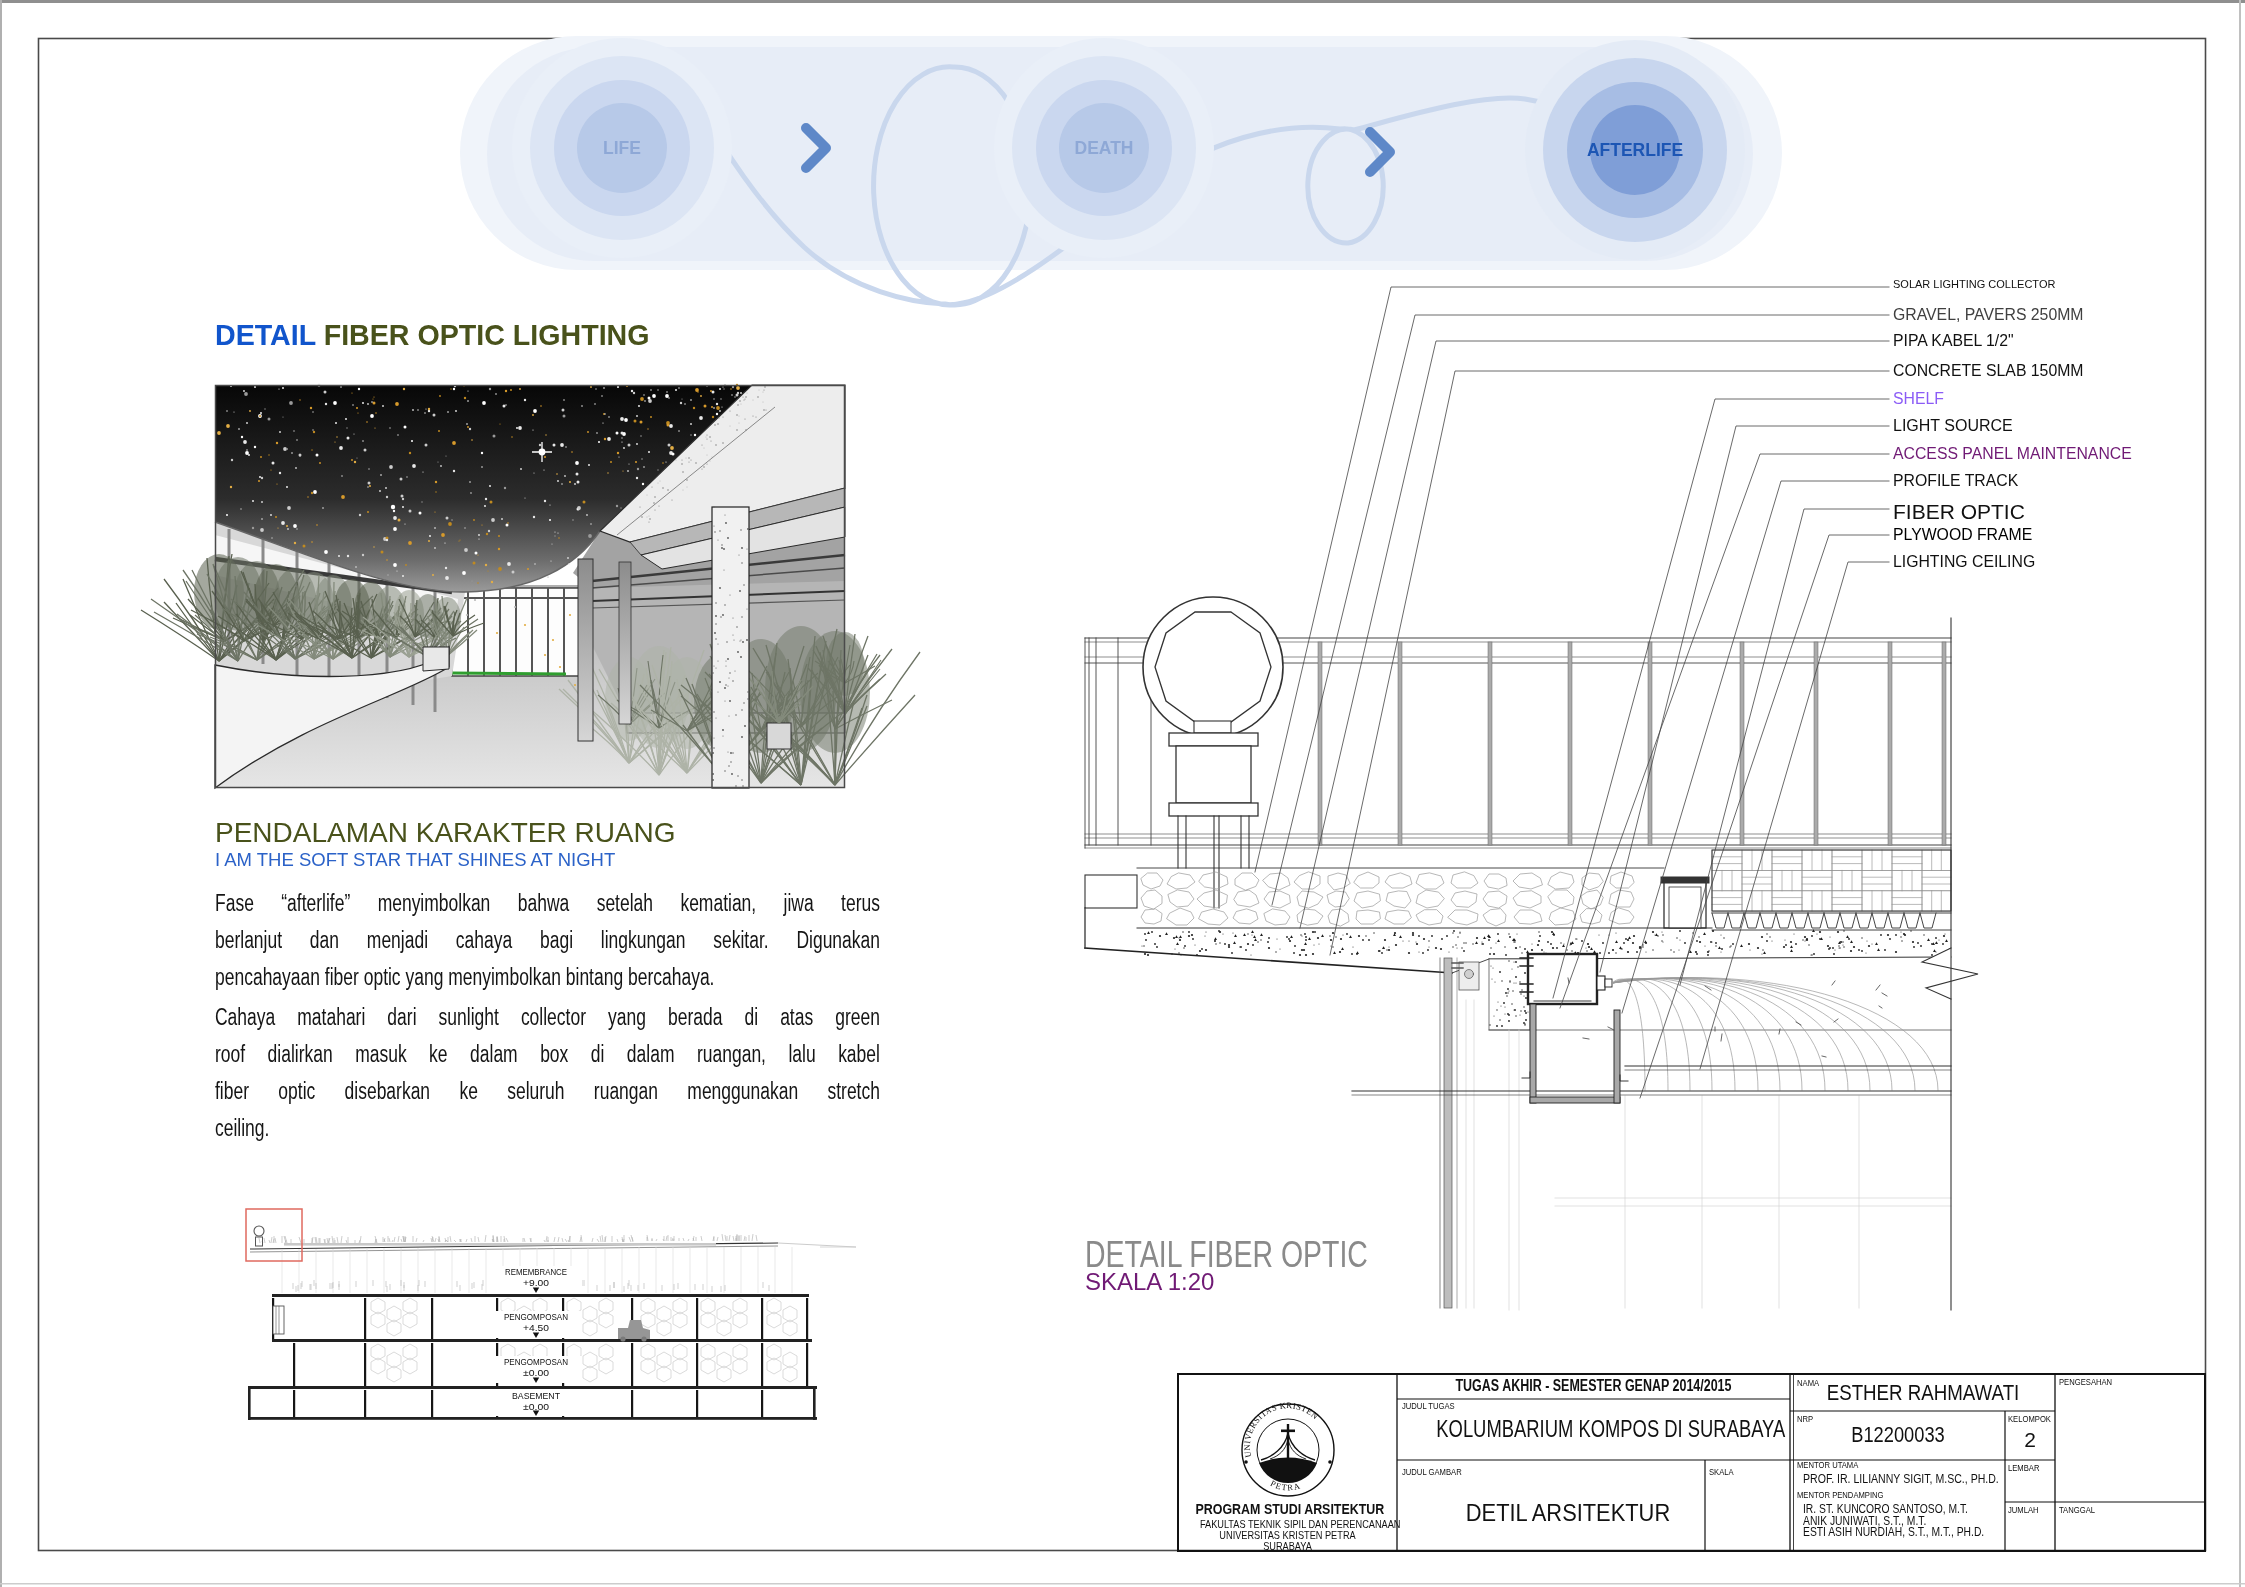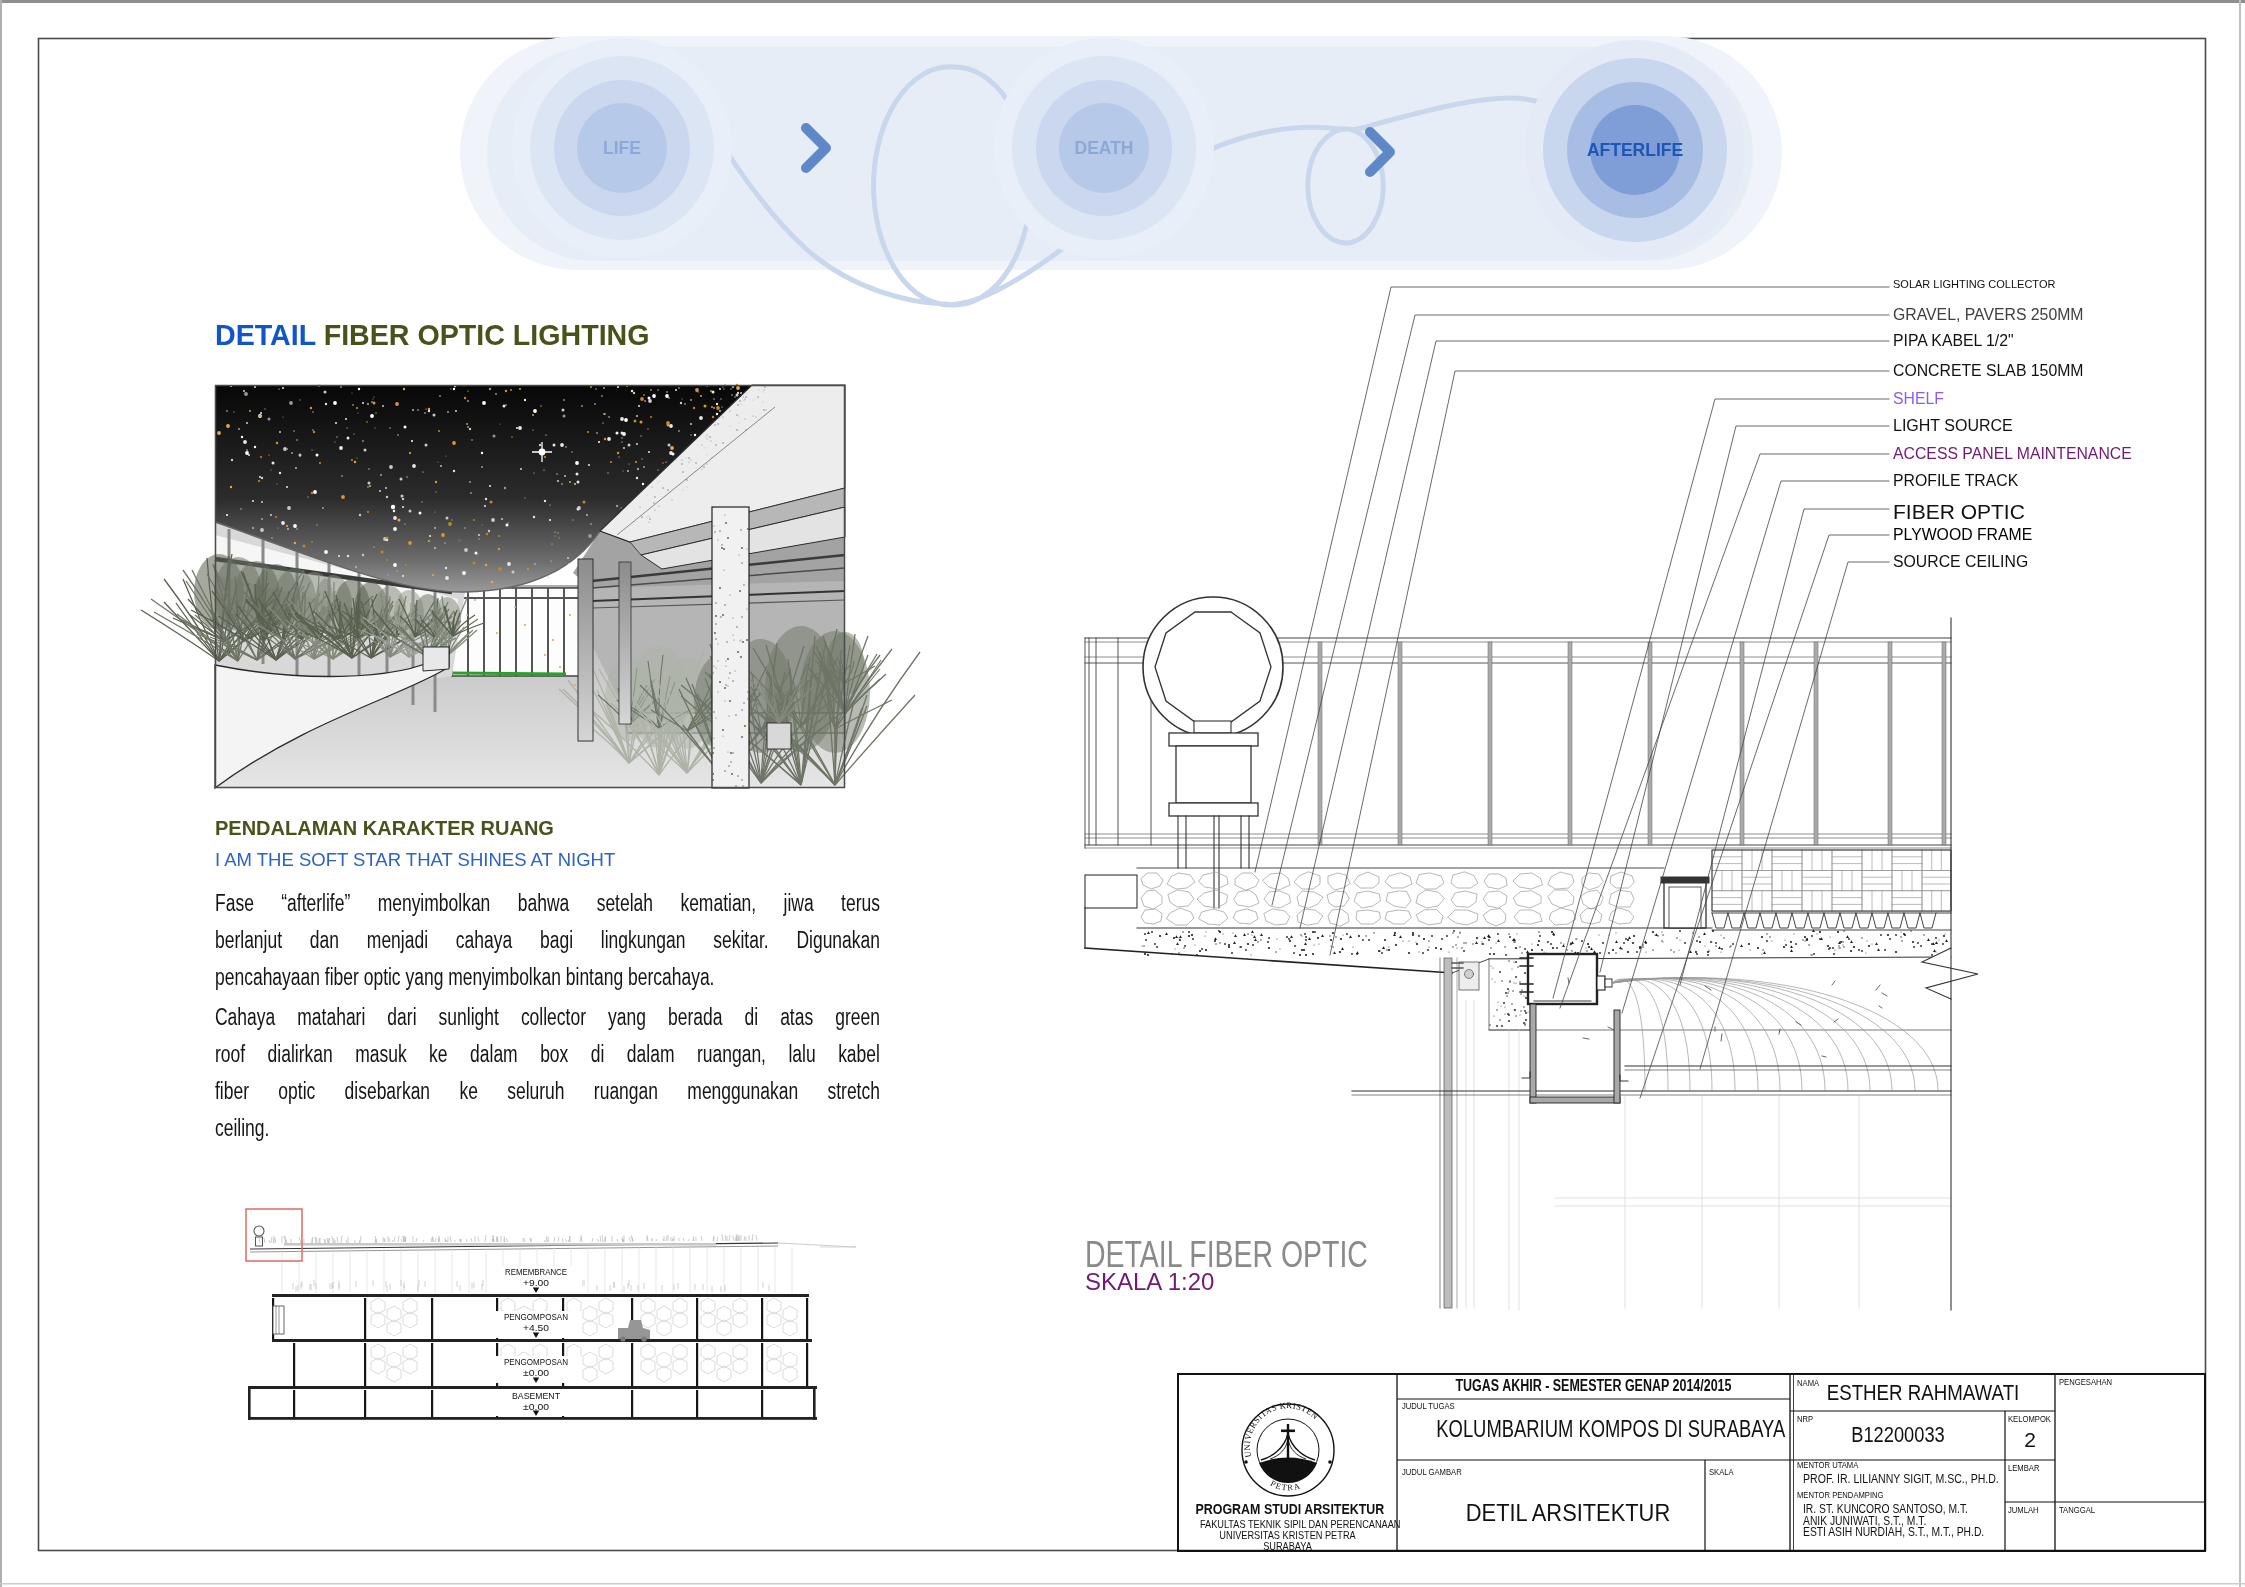--- a/index.html
+++ b/index.html
@@ -2564,21 +2564,21 @@
 <path d="M 1288 1433 C 1291 1448 1304 1457 1315 1460" fill="none" stroke="#111" stroke-width="1.3"></path>
 <path d="M 1288 1439 C 1286 1450 1279 1456 1270 1459" fill="none" stroke="#111" stroke-width="0.9"></path>
 <path d="M 1288 1439 C 1290 1450 1297 1456 1306 1459" fill="none" stroke="#111" stroke-width="0.9"></path>
 <circle cx="1246" cy="1462" r="1.8" fill="#111"></circle>
       <circle cx="1330" cy="1462" r="1.8" fill="#111"></circle>
 </g>
 </svg>
 
 <div class="abs" style="left:215px;top:318px;font-size:29.5px;font-weight:bold;white-space:nowrap;transform:scaleX(0.97);transform-origin:0 0"><span style="color:#1155cc">DETAIL</span> <span style="color:#49521b">FIBER OPTIC LIGHTING</span></div>
 
-<div class="abs" style="left:215px;top:817px;font-size:20px;font-weight:bold;color:#49521b;white-space:nowrap">PENDALAMAN KARAKTER RUANG</div>
+<div class="abs" style="left:215px;top:817px;font-size:28px;font-weight:normal;color:#49521b;white-space:nowrap">PENDALAMAN KARAKTER RUANG</div>
 
 <div class="abs" style="left:215px;top:849px;font-size:18.5px;color:#2b62c8;white-space:nowrap">I AM THE SOFT STAR THAT SHINES AT NIGHT</div>
 
 <div class="abs" style="left:215px;top:885px;width:875px;font-size:23px;line-height:37px;color:#151515;transform:scaleX(0.76);transform-origin:0 0">
 <div class="jl">
       <span>Fase</span>
       <span>“afterlife”</span>
       <span>menyimbolkan</span>
       <span>bahwa</span>
       <span>setelah</span>
@@ -2641,21 +2641,21 @@
 <div class="abs" style="left:1893px;top:278px;font-size:11px;color:#111;white-space:nowrap">SOLAR LIGHTING COLLECTOR</div>
 <div class="abs" style="left:1893px;top:306px;font-size:15.8px;color:#404040;white-space:nowrap">GRAVEL, PAVERS 250MM</div>
 <div class="abs" style="left:1893px;top:332px;font-size:15.8px;color:#111;white-space:nowrap">PIPA KABEL 1/2"</div>
 <div class="abs" style="left:1893px;top:362px;font-size:15.8px;color:#111;white-space:nowrap">CONCRETE SLAB 150MM</div>
 <div class="abs" style="left:1893px;top:390px;font-size:15.8px;color:#8b5cf6;white-space:nowrap">SHELF</div>
 <div class="abs" style="left:1893px;top:417px;font-size:16px;color:#111;white-space:nowrap">LIGHT SOURCE</div>
 <div class="abs" style="left:1893px;top:445px;font-size:15.8px;color:#701a75;white-space:nowrap">ACCESS PANEL MAINTENANCE</div>
 <div class="abs" style="left:1893px;top:472px;font-size:15.8px;color:#111;white-space:nowrap">PROFILE TRACK</div>
 <div class="abs" style="left:1893px;top:500px;font-size:21px;color:#111;white-space:nowrap">FIBER OPTIC</div>
 <div class="abs" style="left:1893px;top:526px;font-size:15.8px;color:#000000;white-space:nowrap">PLYWOOD FRAME</div>
-<div class="abs" style="left:1893px;top:553px;font-size:15.8px;color:#111;white-space:nowrap">SOURCE CEILING</div>
+<div class="abs" style="left:1893px;top:553px;font-size:15.8px;color:#111;white-space:nowrap">LIGHTING CEILING</div>
 
 <div class="abs" style="left:1085px;top:1234px;font-size:36px;color:#8a8a8a;white-space:nowrap;transform:scaleX(0.79);transform-origin:0 0">DETAIL FIBER OPTIC</div>
 <div class="abs" style="left:1085px;top:1268px;font-size:24px;color:#701a75;white-space:nowrap">SKALA 1:20</div>
 
 <div class="abs" style="left:1397px;top:1377px;font-size:16px;color:#111;white-space:nowrap;width:393px;text-align:center;font-weight:bold;transform:scaleX(0.78);transform-origin:center">TUGAS AKHIR - SEMESTER GENAP 2014/2015</div>
 <div class="abs" style="left:1402px;top:1401px;font-size:9px;color:#111;white-space:nowrap;transform:scaleX(0.85);transform-origin:0 0">JUDUL TUGAS</div>
 <div class="abs" style="left:1397px;top:1416px;font-size:23px;color:#111;white-space:nowrap;width:393px;text-align:center;transform:scaleX(0.8);transform-origin:center">KOLUMBARIUM KOMPOS DI SURABAYA</div>
 <div class="abs" style="left:1402px;top:1467px;font-size:9px;color:#111;white-space:nowrap;transform:scaleX(0.85);transform-origin:0 0">JUDUL GAMBAR</div>
 <div class="abs" style="left:1414px;top:1500px;font-size:23px;color:#111;white-space:nowrap;width:308px;text-align:center;transform:scaleX(0.95);transform-origin:center">DETIL ARSITEKTUR</div>
 <div class="abs" style="left:1709px;top:1467px;font-size:9px;color:#111;white-space:nowrap;transform:scaleX(0.85);transform-origin:0 0">SKALA</div>

